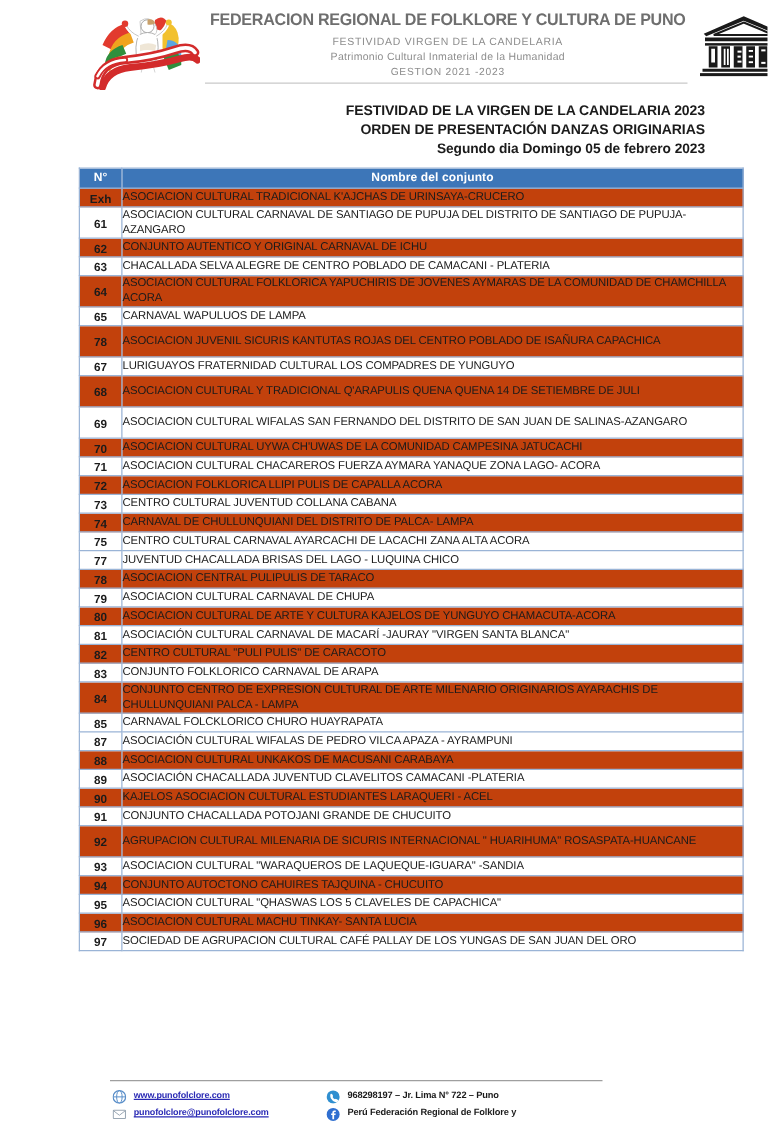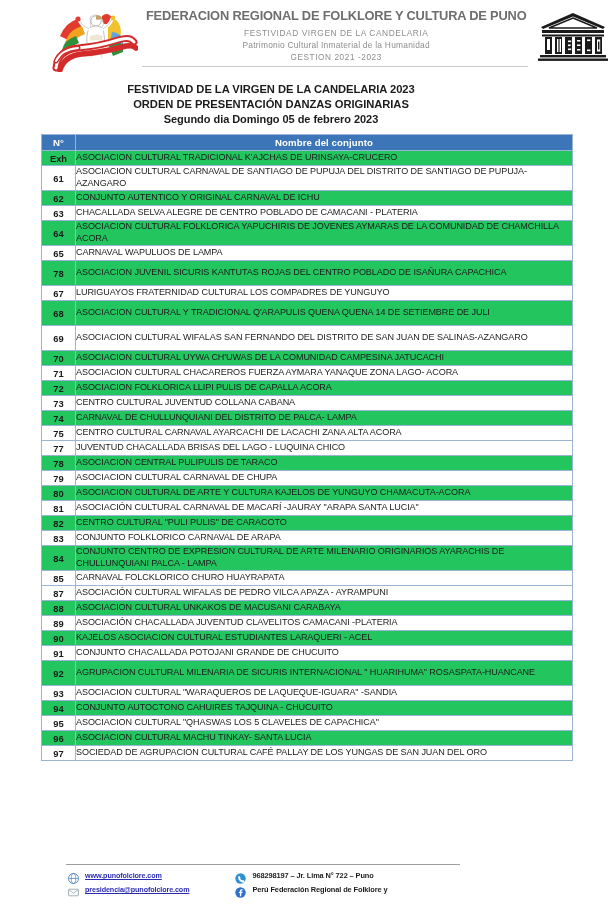--- a/index.html
+++ b/index.html
@@ -7,20 +7,21 @@
     margin: 0; padding: 0;
     width: 614px; height: 909px;
     background: #ffffff;
     font-family: "Liberation Sans", sans-serif;
     overflow: hidden;
   }
   #page {
     position: relative;
     width: 542px; height: 909px;
     background: #ffffff;
+    margin-left: 22px;
   }
 
   
   .masthead {
     display: flex;
     align-items: flex-start;
     padding: 6px 26px 0 52px;
     height: 74px;
   }
   .logo-folk {
@@ -73,21 +74,21 @@
   }
   .logo-unesco {
     width: 78px; height: 60px;
     flex: 0 0 78px;
     display: flex; align-items: flex-start; justify-content: center;
     padding-top: 4px;
   }
 
   
   .doc-titles {
-    text-align: center;
+    text-align: right;
     margin-top: 8px;
   }
   .doc-t1, .doc-t2, .doc-t3 {
     font-weight: bold;
     color: #1b1b1b;
     font-size: 11.2px;
     line-height: 15px;
     letter-spacing: -0.05px;
   }
   .doc-t3 { font-size: 11px; }
@@ -126,21 +127,21 @@
   }
   td.name {
     font-size: 9.05px;
     font-weight: normal;
     color: #1b1b1b;
     padding: 1px 4px 1px 5px;
     line-height: 11.6px;
     vertical-align: middle;
     letter-spacing: -0.08px;
   }
-  tr.alt td { background: #22c55e; }
+  tr.alt td { background: #c2410c; }
   tr.plain td { background: #ffffff; }
   tr.two-line td { height: 25px; }
   tr.one-line td { height: 15px; }
 
   
   .footer {
     position: absolute;
     left: 0; right: 16px;
     bottom: 14px;
     padding: 0 60px;
@@ -365,21 +366,21 @@
           <tr class="plain one-line">
             <td class="num">79</td>
             <td class="name">ASOCIACION CULTURAL CARNAVAL DE CHUPA</td>
           </tr>
           <tr class="alt one-line">
             <td class="num">80</td>
             <td class="name">ASOCIACION CULTURAL DE ARTE Y CULTURA KAJELOS  DE YUNGUYO CHAMACUTA-ACORA</td>
           </tr>
           <tr class="plain one-line">
             <td class="num">81</td>
-            <td class="name">ASOCIACIÓN  CULTURAL CARNAVAL DE MACARÍ -JAURAY "ARAPA SANTA LUCIA"</td>
+            <td class="name">ASOCIACIÓN  CULTURAL CARNAVAL DE MACARÍ -JAURAY "VIRGEN SANTA BLANCA"</td>
           </tr>
           <tr class="alt one-line">
             <td class="num">82</td>
             <td class="name">CENTRO CULTURAL "PULI PULIS" DE CARACOTO</td>
           </tr>
           <tr class="plain one-line">
             <td class="num">83</td>
             <td class="name">CONJUNTO FOLKLORICO CARNAVAL DE ARAPA</td>
           </tr>
           <tr class="alt two-line">
@@ -453,21 +454,21 @@
           </span>
           <span class="flink">www.punofolclore.com</span>
         </div>
         <div class="frow">
           <span class="fico">
             <svg width="11" height="11" viewBox="0 0 11 11">
               <rect x="0.6" y="2.2" width="9.8" height="6.6" rx="0.6" fill="#ffffff" stroke="#9aa7b4" stroke-width="0.9"></rect>
               <path d="M0.8 2.6 L5.5 6.2 L10.2 2.6" fill="none" stroke="#9aa7b4" stroke-width="0.8"></path>
             </svg>
           </span>
-          <span class="flink">presidencia@punofolclore.com</span>
+          <span class="flink">punofolclore@punofolclore.com</span>
         </div>
       </div>
 
       <div class="fcol">
         <div class="frow">
           <span class="fico">
             <svg width="11" height="11" viewBox="0 0 11 11">
               <circle cx="5.5" cy="5.5" r="5.2" fill="#2f8fd0"></circle>
               <path d="M3.4 3.2 q1 -0.5 1.5 0.4 l0.5 1 q0.2 0.5 -0.3 0.9 q0.6 1.3 1.9 1.9 q0.4 -0.5 0.9 -0.3 l1 0.5 q0.9 0.5 0.4 1.5 q-0.6 1 -2.2 0.4 q-2.2 -0.8 -3.5 -3 q-0.8 -1.6 -0.2 -3.3 z" fill="#ffffff"></path>
             </svg>

